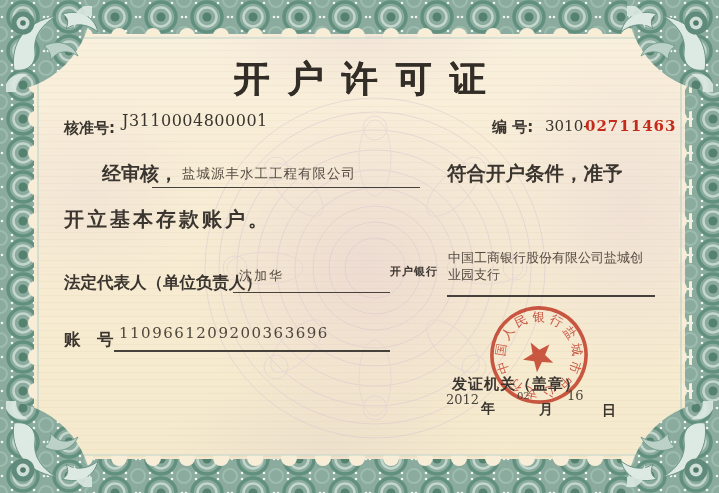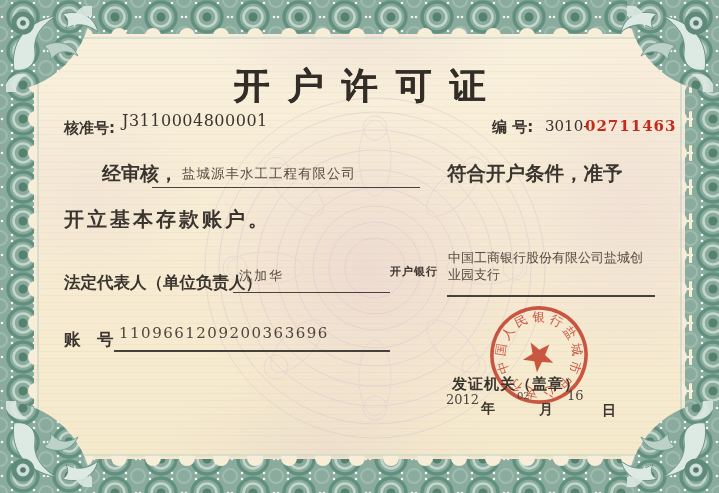--- a/index.html
+++ b/index.html
@@ -20,21 +20,21 @@
   .watermark{position:absolute;z-index:2;pointer-events:none;}
   .frame{position:absolute;inset:0;z-index:3;pointer-events:none;}
   .seal{position:absolute;left:483px;top:299px;width:112px;height:112px;z-index:4;
         opacity:.82;mix-blend-mode:multiply;}
   
   .txt{position:absolute;z-index:5;color:#3b352f;white-space:nowrap;}
   .serif{font-family:"DejaVu Serif","Liberation Serif",serif;}
   .bold{font-weight:bold;}
   .title{left:0;right:0;top:55px;text-align:center;font-size:36px;font-weight:bold;
          letter-spacing:18px;padding-left:18px;color:#322d27;
-         font-family:"DejaVu Serif","Liberation Serif",serif;text-shadow:.6px 0 0 #322d27;margin-top:7px;}
+         font-family:"DejaVu Serif","Liberation Serif",serif;text-shadow:.6px 0 0 #322d27;}
   .rule{position:absolute;z-index:4;height:1px;background:#46413a;}
   .red{color:#c42b1c;}
   .faded{color:#554c42;}
 </style>
 </head>
 <body>
 
 <div class="stage">
 
   <div class="paper"></div>

